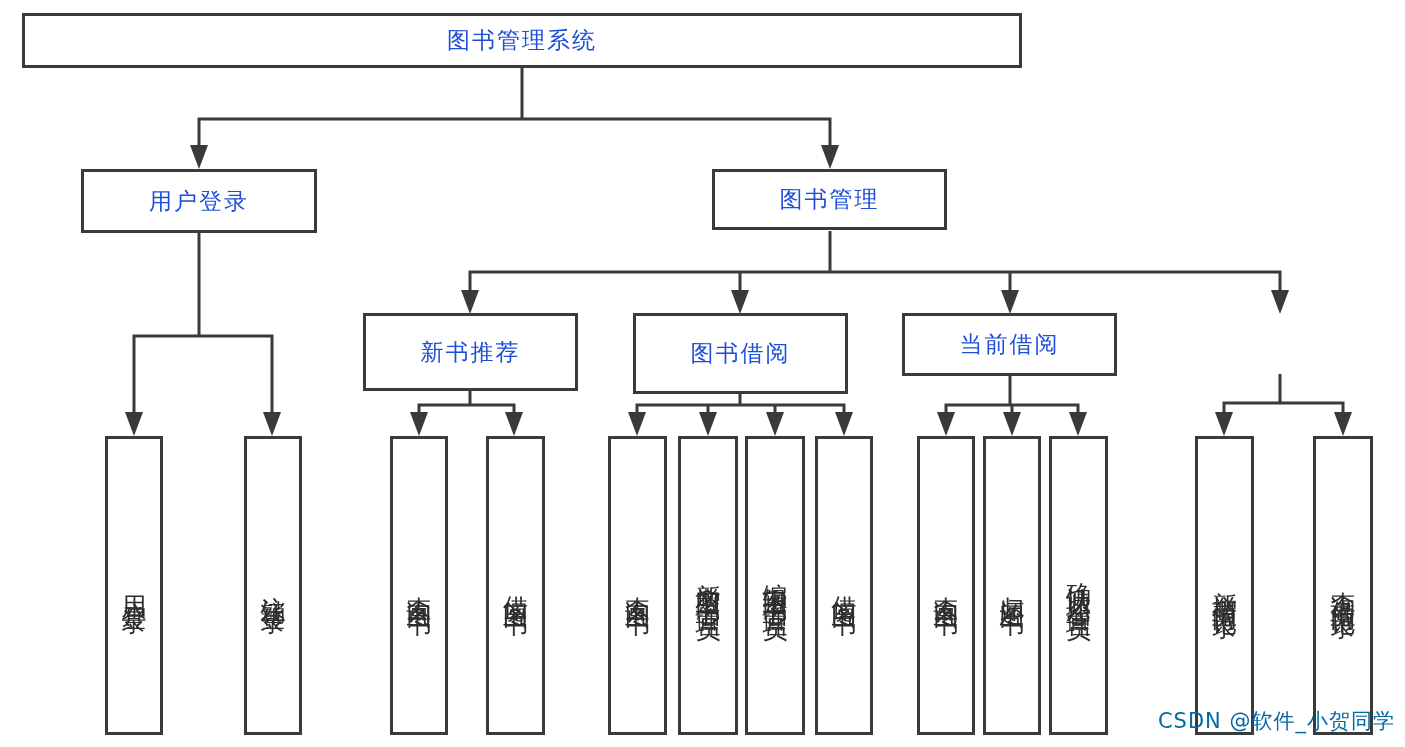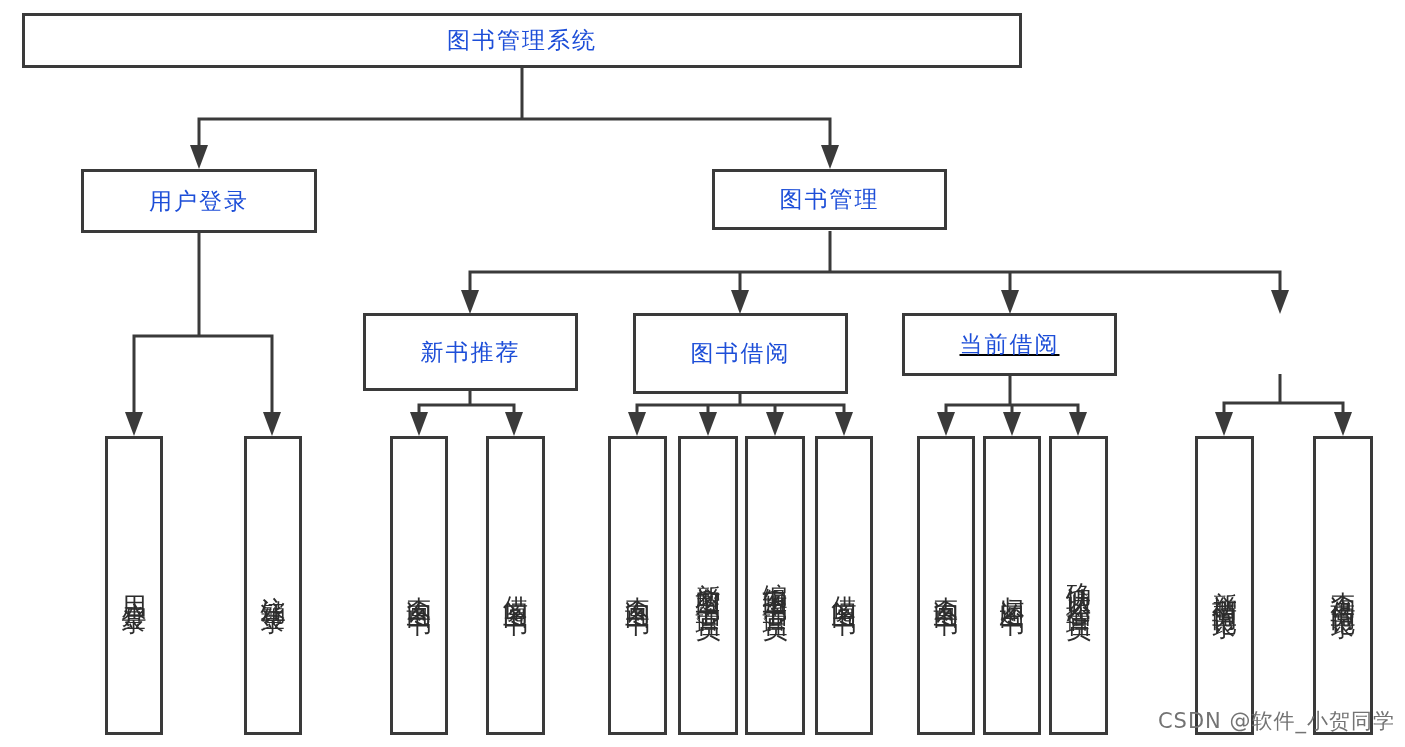--- a/index.html
+++ b/index.html
@@ -40,21 +40,21 @@
     letter-spacing: 5px;
     color: #2d2d2d;
     line-height: 1;
   }
   
   .n-root      { left: 22px;   top: 13px;  width: 1000px; height: 55px; }
   .n-login     { left: 81px;   top: 169px; width: 236px;  height: 64px; }
   .n-mgmt      { left: 712px;  top: 169px; width: 235px;  height: 61px; }
   .n-rec       { left: 363px;  top: 313px; width: 215px;  height: 78px; text-align: center; }
   .n-borrow    { left: 633px;  top: 313px; width: 215px;  height: 81px; }
-  .n-current   { left: 902px;  top: 313px; width: 215px;  height: 63px; text-decoration: underline; }
+  .n-current   { left: 902px;  top: 313px; width: 215px;  height: 63px; }
   .n-records   { left: 1173px; top: 313px; width: 215px;  height: 63px; }
   .leaf        { top: 436px; height: 299px; }
   .n-l-login   { left: 105px;  width: 58px; }
   .n-l-logout  { left: 244px;  width: 58px; }
   .n-rec-1     { left: 390px;  width: 58px; }
   .n-rec-2     { left: 486px;  width: 59px; }
   .n-bor-1     { left: 608px;  width: 59px; }
   .n-bor-2     { left: 678px;  width: 60px; }
   .n-bor-3     { left: 745px;  width: 60px; }
   .n-bor-4     { left: 815px;  width: 58px; }
@@ -62,21 +62,21 @@
   .n-cur-2     { left: 983px;  width: 58px; }
   .n-cur-3     { left: 1049px; width: 59px; }
   .n-recd-1    { left: 1195px; width: 59px; }
   .n-recd-2    { left: 1313px; width: 60px; }
   #watermark {
     position: absolute;
     right: 10px;
     bottom: 12px;
     font-size: 21px;
     letter-spacing: 1px;
-    color: #737373;
+    color: #0369a1;
     z-index: 5;
     white-space: nowrap;
   }
 </style>
 </head>
 <body>
 
 <div id="stage">
 
   <svg id="connectors" viewBox="0 0 1405 747" xmlns="http://www.w3.org/2000/svg">

